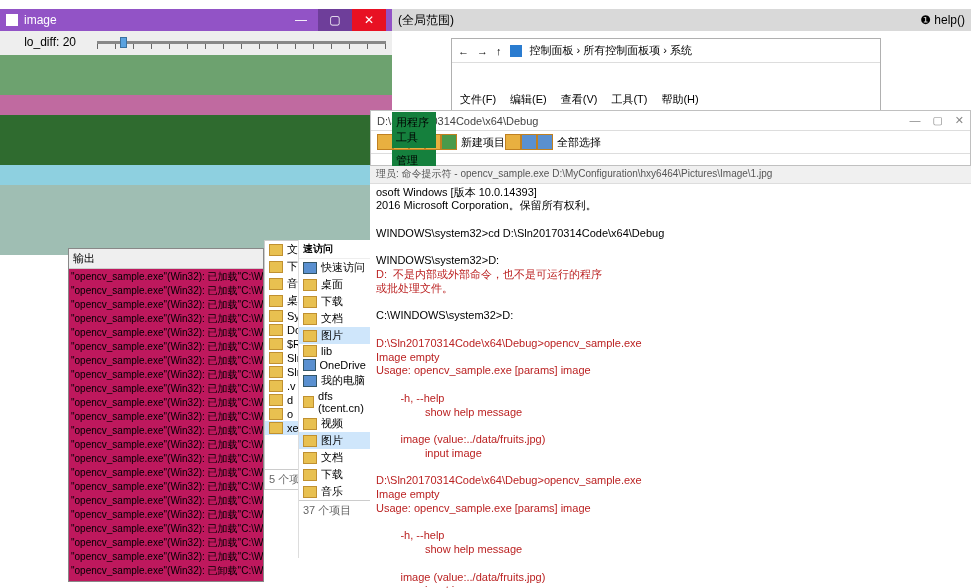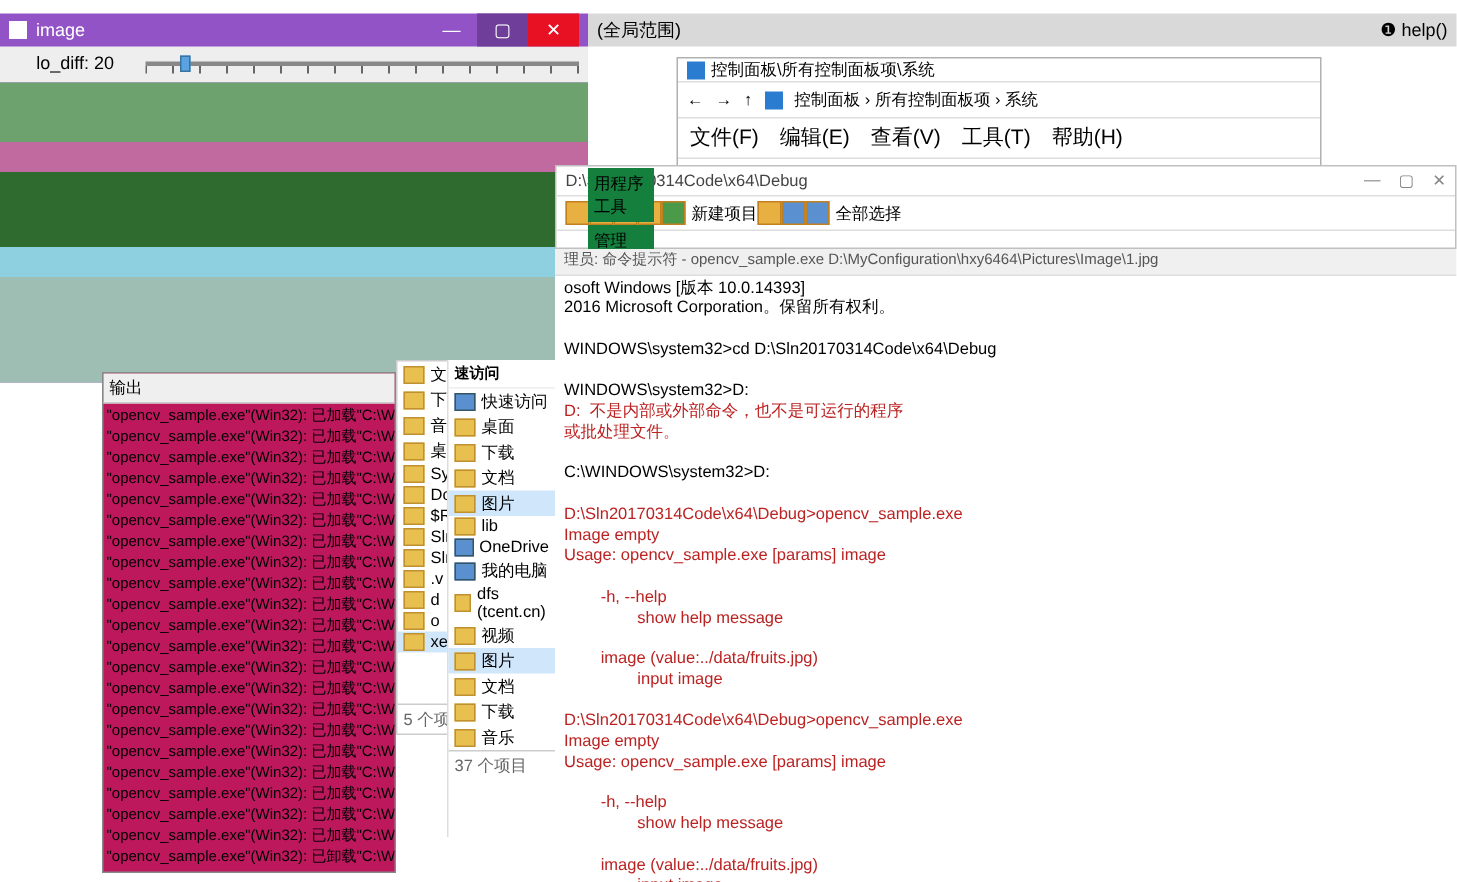--- a/index.html
+++ b/index.html
@@ -22,21 +22,21 @@
   .thumb { position: absolute; top: 2px; left: 8%; width: 7px; height: 11px; background: #5ba3e0; border: 1px solid #3a72a0; }
   .img-canvas { height: 200px; background: linear-gradient(to bottom, #6da26f 0 20%, #c06aa0 20% 30%, #2f6b2f 30% 55%, #8ed0e0 55% 65%, #9fbeb3 65% 100%); }
 
   
   .graybar { position: absolute; left: 392px; top: 9px; right: 0; height: 22px; background: #d9d9d9; display: flex; align-items: center; padding: 0 6px; gap: 8px; font-size: 12px; }
 
   
   .ctrl { position: absolute; left: 451px; top: 38px; width: 430px; background: #fff; border: 1px solid #b0b0b0; }
   .ctrl .tt { height: 16px; display: flex; align-items: center; font-size: 11px; padding: 0 6px; border-bottom: 1px solid #ddd; }
   .ctrl .nav { display: flex; align-items: center; gap: 8px; padding: 4px 6px; font-size: 11px; border-bottom: 1px solid #ddd; }
-  .ctrl .menu { display: flex; gap: 14px; padding: 4px 8px; font-size: 14px; }
+  .ctrl .menu { display: flex; gap: 14px; padding: 4px 8px; font-size: 11px; margin-top: 25px; }
 
   
   .vsbar { position: absolute; left: 370px; top: 110px; right: 0; height: 56px; background: #fff; border: 1px solid #c0c0c0; }
   .vsbar .addr { height: 20px; display: flex; align-items: center; padding: 0 6px; border-bottom: 1px solid #ddd; font-size: 11px; color: #444; }
   .vsbar .addr .winctl { margin-left: auto; display: flex; gap: 12px; color: #888; }
   .vsbar .tb { display: flex; padding: 3px 6px; align-items: center; border-bottom: 1px solid #ddd; }
   .ico16 { width: 16px; height: 16px; background: #e8b040; border: 1px solid #c08020; }
   .i-green { background: #4a9a4a; }
   .i-blue { background: #5a90d0; }
   .tb .lbl { font-size: 11px; }
@@ -100,24 +100,20 @@
   <div class="img-canvas"></div>
 </div>
 
 <div class="graybar">
   <span>(全局范围)</span>
   <span style="flex:1"></span>
   <span>❶ help()</span>
 </div>
 
 <div class="ctrl">
-  <div class="tt">
-      <span style="width:12px;height:12px;background:#2a7cd0;margin-right:4px"></span>
-      <span>控制面板\所有控制面板项\系统</span>
-    </div>
   <div class="nav">
     <span>←</span>
     <span>→</span>
     <span>↑</span>
     <span style="width:12px;height:12px;background:#2a7cd0"></span>
     <span id="crumbs">控制面板 › 所有控制面板项 › 系统</span>
   </div>
   <div class="menu" id="ctrlmenu">
       <span>文件(F)</span>
       <span>编辑(E)</span>

